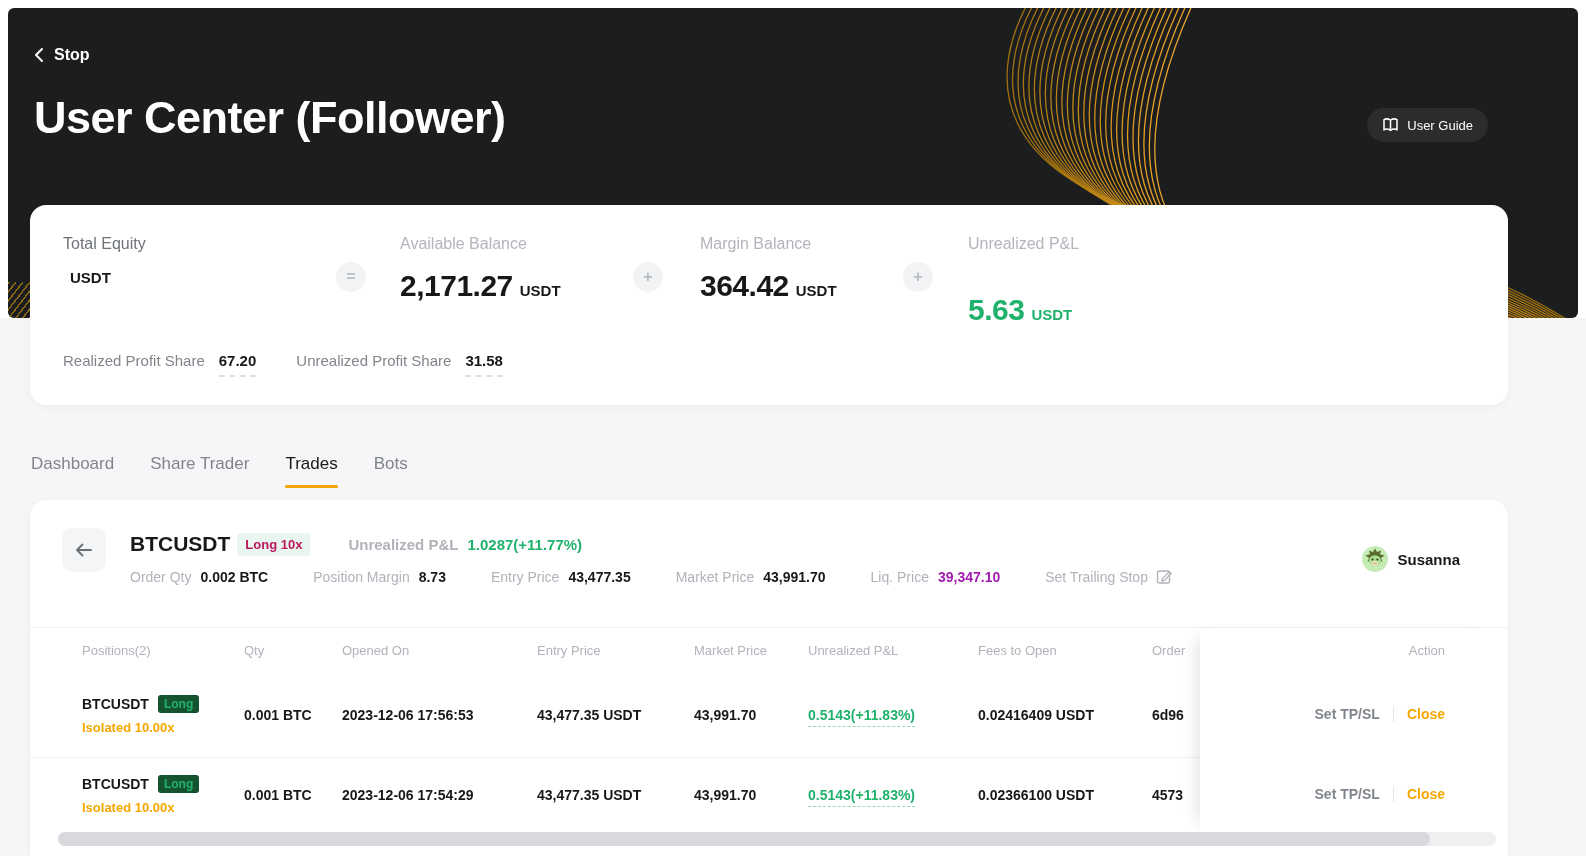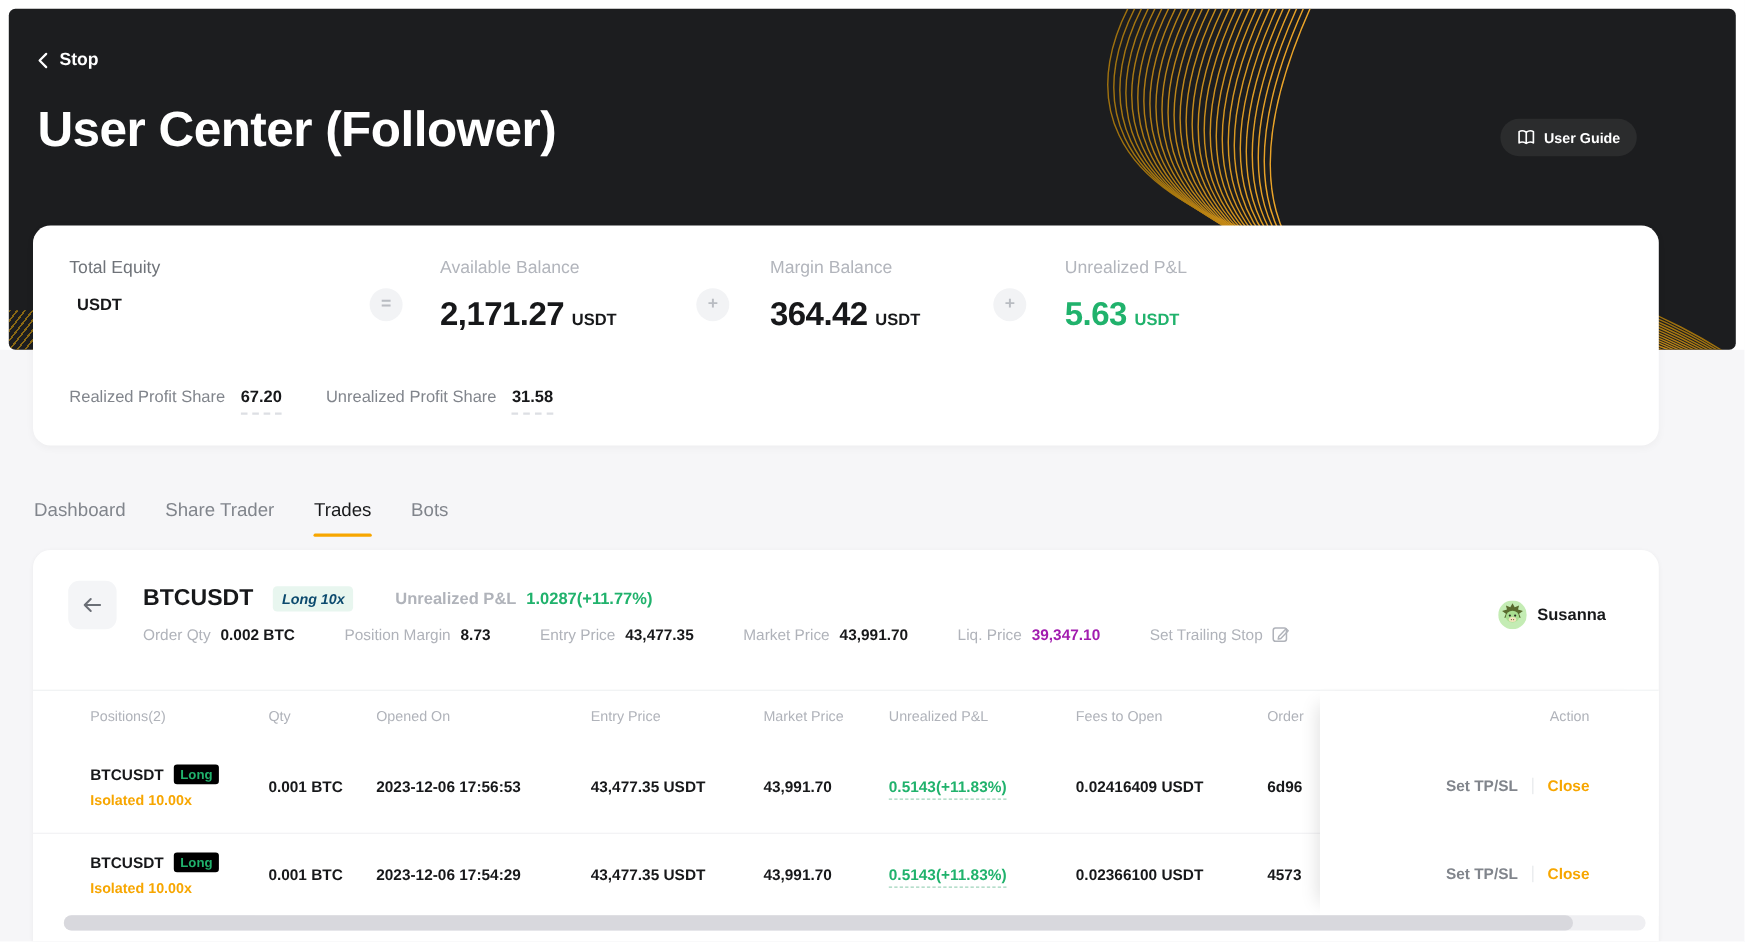--- a/index.html
+++ b/index.html
@@ -15,33 +15,33 @@
     background:#1c1d1f; border-radius:6px; overflow:hidden; }
   .hero-wave { position:absolute; right:0; top:0; width:770px; height:310px; }
   .corner-stripes { position:absolute; left:0; bottom:0; width:26px; height:36px;
     background:repeating-linear-gradient(128deg,#8f6c13 0 1.5px,transparent 1.5px 5.5px); opacity:.95; }
   .back-row { position:absolute; left:26px; top:38px; display:flex; align-items:center; gap:10px;
     color:#fff; font-size:16px; font-weight:bold; cursor:pointer; }
   .hero-title { position:absolute; left:26px; top:84px; color:#fff; font-size:45px;
     font-weight:bold; letter-spacing:-0.5px; }
   .user-guide { position:absolute; right:90px; top:100px; height:34px; display:flex;
     align-items:center; gap:8px; padding:0 15px; border-radius:17px;
-    background:rgba(44,45,46,0.93); border:none; color:#fff; font-size:13px; font-weight:bold; cursor:pointer; }
+    background:rgba(44,45,46,0.93); border:none; color:#fff; font-size:13px; font-weight:normal; cursor:pointer; }
 
   
   .balance-card { position:absolute; left:30px; top:205px; width:1478px; height:200px;
     background:#fff; border-radius:16px; box-shadow:0 2px 8px rgba(0,0,0,0.04); }
   .bal-col { position:absolute; top:30px; }
   .bal-col .bal-label { font-size:16px; color:#b2b5bc; }
   .bal-col.first .bal-label { color:#6f7379; }
   .bal-value-row { display:flex; align-items:baseline; margin-top:16px; color:#17181a; }
   .bal-value { font-size:38px; font-weight:bold; letter-spacing:-0.5px; }
   .bal-col:not(.first) .bal-value { font-size:30px; }
   .bal-unit { font-size:15px; font-weight:bold; margin-left:7px;text-align:right; }
-  .bal-col.green .bal-value, .bal-col.green .bal-unit { color:#20b26c; }
+  .bal-col.green .bal-value, .bal-col.green .bal-unit { color:#20b26c;margin-top:24px; }
   .bal-op { position:absolute; top:57px; width:30px; height:30px; border-radius:50%;
     background:#f2f3f5; color:#b9bcc2; font-size:16px; font-weight:bold;
     display:flex; align-items:center; justify-content:center; }
   .profit-row { position:absolute; left:33px; top:147px; display:flex; gap:40px; align-items:baseline; }
   .profit-item { display:flex; gap:14px; align-items:baseline; }
   .profit-label { font-size:15px; color:#81858c; }
   .profit-value { font-size:15px; font-weight:bold; color:#17181a;
     padding-bottom:6px; border-bottom:2px dashed #dddfe4; cursor:help; }
 
   
@@ -51,41 +51,41 @@
   .tab.active .tab-underline { position:absolute; left:0; right:0; bottom:0; height:3px;
     background:#f7a600; border-radius:2px; }
 
   
   .trades-card { position:absolute; left:30px; top:500px; width:1478px; height:356px;
     background:#fff; border-radius:16px 16px 0 0; box-shadow:0 1px 5px rgba(0,0,0,0.05); overflow:hidden; }
   .back-btn { position:absolute; left:32px; top:28px; width:44px; height:44px; border-radius:10px;
     background:#f4f5f7; border:none; display:flex; align-items:center; justify-content:center; cursor:pointer; }
   .sum-line1 { position:absolute; left:100px; top:32px; display:flex; align-items:center; }
   .sum-symbol { font-size:21px; font-weight:bold; color:#17181a; }
-  .side-badge { margin-left:18px; background:#e8f6ef; color:#0c4a6e; font-size:13px; font-weight:bold;
-    padding:4px 8px; border-radius:4px;font-style:italic; }
+  .side-badge { margin-left:7px; background:#e8f6ef; color:#be185d; font-size:13px; font-weight:bold;
+    padding:4px 8px; border-radius:4px; }
   .sum-pnl-label { margin-left:38px; font-size:15px; color:#b0b3ba; font-weight:bold; }
   .sum-pnl-value { margin-left:9px; font-size:15px; font-weight:bold; color:#20b26c; }
   .sum-line2 { position:absolute; left:100px; top:68px; display:flex; gap:45px; align-items:center; }
   .stat { display:flex; align-items:center; gap:9px; white-space:nowrap; }
   .stat-label { font-size:14px; color:#b0b3ba; }
   .stat-value { font-size:14px; font-weight:bold; color:#17181a; }
   .stat-value.gold { color:#a21caf; }
   .trailing { display:flex; align-items:center; gap:8px; color:#b0b3ba; font-size:14px; cursor:pointer; }
   .trader { position:absolute; right:48px; top:46px; display:flex; align-items:center; gap:9px; cursor:pointer; }
   .trader-name { font-size:15px; font-weight:bold; color:#17181a; }
   .sum-divider { position:absolute; left:0; top:127px; width:100%; height:1px; background:#eef0f2; }
 
   
   .th { position:absolute; top:143px; font-size:13px; color:#b0b3ba; white-space:nowrap; }
   .cell { position:absolute; font-size:14px; font-weight:bold; color:#17181a; white-space:nowrap; }
   .c1 { left:52px; } .c2 { left:214px; } .c3 { left:312px; } .c4 { left:507px; }
   .c5 { left:664px; } .c6 { left:778px; } .c7 { left:948px; } .c8 { left:1122px; }
   .sym-line { display:flex; align-items:center; gap:9px; }
-  .row-badge { background:#000000; color:#20b26c; font-size:12px; font-weight:bold;
+  .row-badge { background:#14532d; color:#20b26c; font-size:12px; font-weight:bold;
     padding:2px 6px; border-radius:3px; }
   .mode { font-size:13px; font-weight:bold; color:#f7a600; }
   .pnl-green { color:#20b26c; border-bottom:1px dashed #9fd4bb; padding-bottom:3px; cursor:help; }
   .order-cell { width:50px; overflow:hidden; }
   .row-divider { position:absolute; left:0; top:257px; width:100%; height:1px; background:#f0f1f3; }
 
   
   .sticky-col { position:absolute; left:1170px; top:128px; width:308px; height:205px; background:#fff;
     box-shadow:-14px 0 16px -12px rgba(0,0,0,0.13); }
   .sticky-col .th-action { position:absolute; right:63px; top:15px; font-size:13px; color:#b0b3ba; }

